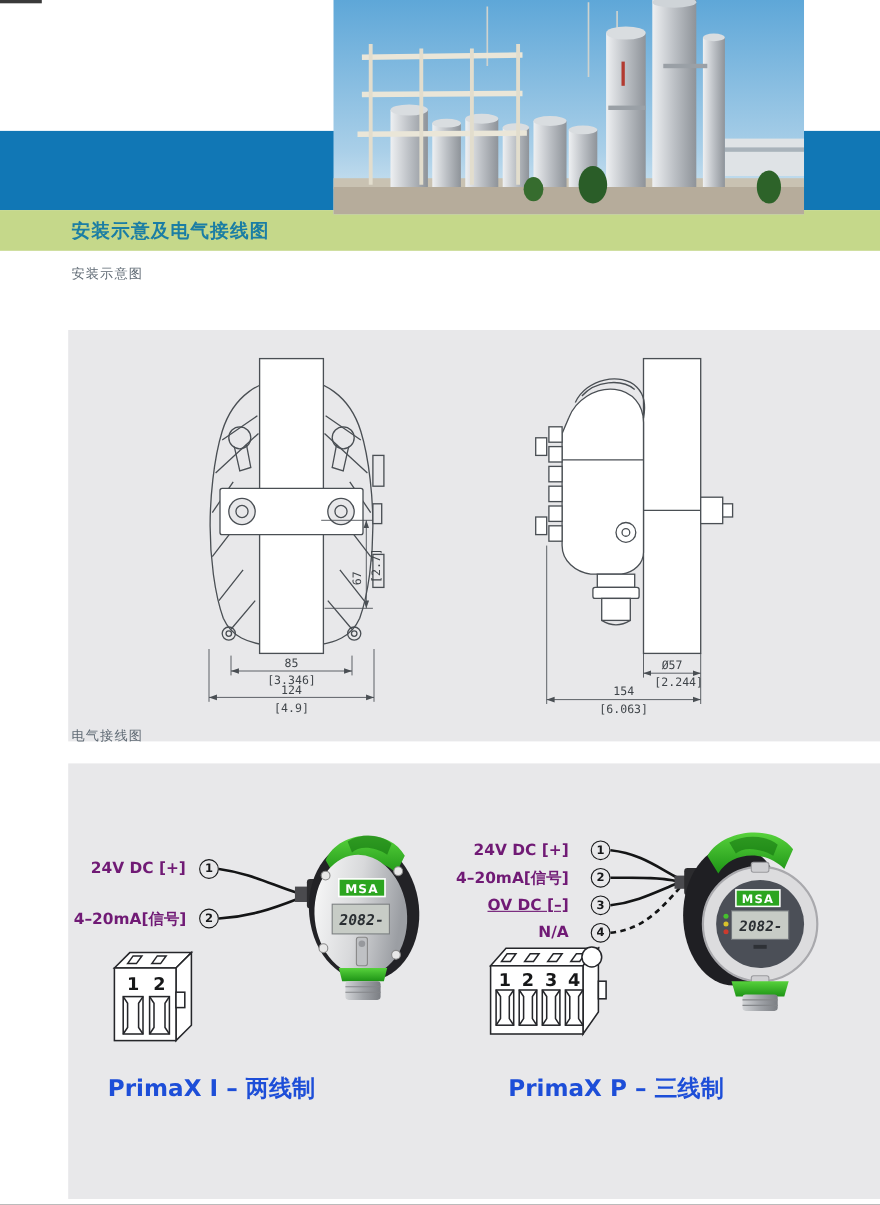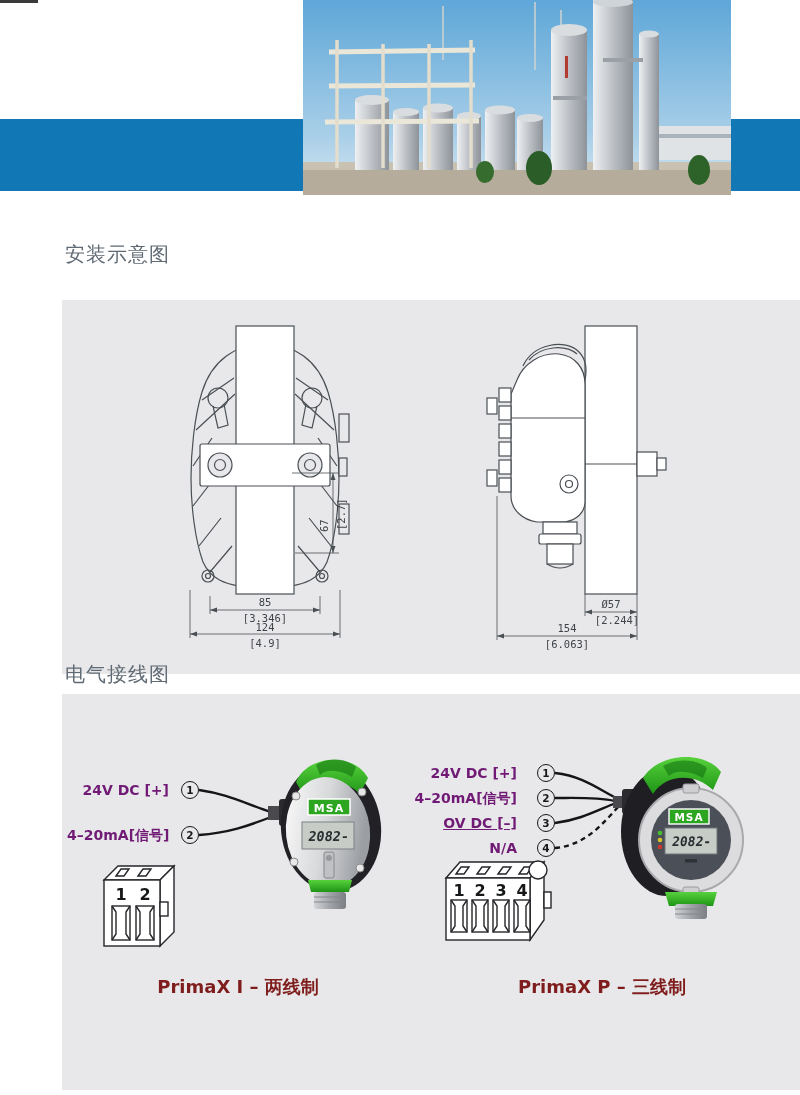--- a/index.html
+++ b/index.html
@@ -11,34 +11,34 @@
   .corner-sliver { position:absolute; left:0; top:0; width:38px; height:3px; background:#3a3a3a; }
   .blue-band { position:absolute; left:0; top:119px; width:800px; height:72px; background:#1177b5; }
   .photo { position:absolute; left:303px; top:0; width:428px; height:195px; z-index:2; }
   .green-banner {
     position:absolute; left:0; top:191px; width:800px; height:37px;
     background:#c5d88a; display:flex; align-items:center; z-index:1;
   }
   .green-banner .banner-text {
     margin-left:65px; color:#1b7ea4; font-weight:bold; font-size:17px; letter-spacing:1px;
   }
-  .sec-title { position:absolute; left:65px; color:#5f6a74; font-size:20px; letter-spacing:1px; }
+  .sec-title { position:absolute; left:65px; color:#5f6a74; font-size:12px; letter-spacing:1px; }
   #sec1 { top:241px; }
   #sec2 { top:661px; }
   .gbox { position:absolute; left:62px; width:738px; background:#e8e8ea; }
   #gbox1 { top:272px; height:374px;margin-top:28px; }
   #gbox2 { top:694px; height:396px; }
   .abs { position:absolute; }
   .wl { position:absolute; font-weight:bold; font-size:14px; color:#701a75; text-align:right; white-space:nowrap; }
   .wnum {
     position:absolute; width:16px; height:16px; border:1.6px solid #17181a; border-radius:50%;
     font-weight:bold; font-size:10.5px; line-height:16px; text-align:center; color:#17181a;
     box-sizing:content-box; background:transparent;
   }
-  .caption { position:absolute; width:280px; text-align:center; font-weight:bold; font-size:18px; color:#7f1d1d; }
+  .caption { position:absolute; width:280px; font-weight:bold; font-size:21px; color:#1d4ed8; }
   svg text { user-select:none; }
   .dimtxt { font-family:"DejaVu Sans Mono","Liberation Mono",monospace; font-size:10.5px; fill:#3f4449; }
   .termnum { font-family:"DejaVu Sans","Liberation Sans",sans-serif; font-weight:bold; font-size:16px; fill:#161718; }
 </style>
 </head>
 <body>
 
 <div class="page">
 
   <div class="corner-sliver"></div>
@@ -108,20 +108,23 @@
       <g>
         <ellipse cx="236" cy="168" rx="13" ry="17" fill="#2a5d28"></ellipse>
         <ellipse cx="396" cy="170" rx="11" ry="15" fill="#2d6329"></ellipse>
         <ellipse cx="182" cy="172" rx="9" ry="11" fill="#366c2e"></ellipse>
       </g>
     </svg>
   </div>
 
   <div class="blue-band"></div>
 
+  <div class="green-banner">
+    <span class="banner-text">安装示意及电气接线图</span>
+  </div>
 
   <div class="sec-title" id="sec1">安装示意图</div>
 
   <div class="gbox" id="gbox1">
 
     <svg class="abs" style="left:78px;top:14px;" width="250" height="344" viewBox="0 0 250 344">
       <defs>
         <marker id="da1" markerWidth="9" markerHeight="8" refX="9" refY="4" orient="auto-start-reverse">
           <path d="M0,0.8 L9,4 L0,7.2 Z" fill="#4a4f54"></path>
         </marker>

